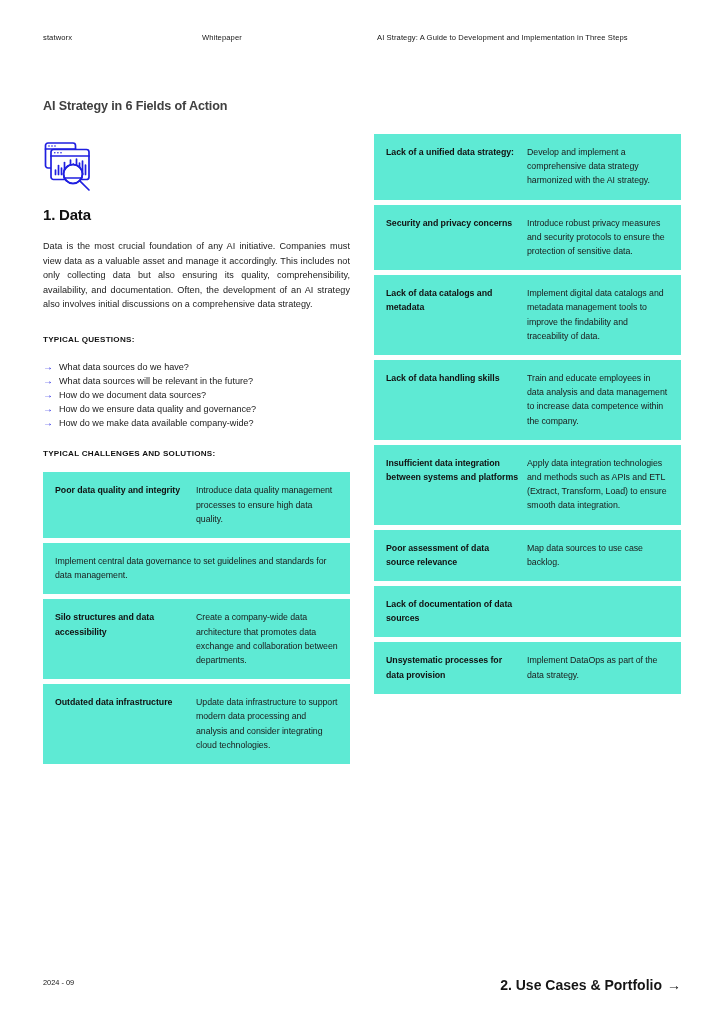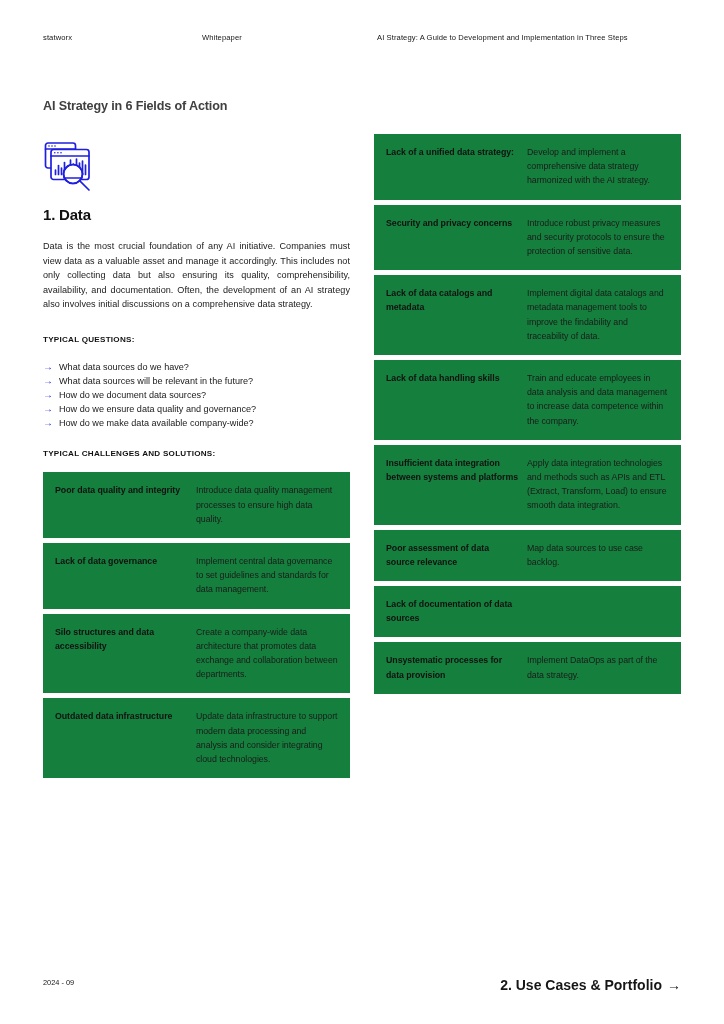--- a/index.html
+++ b/index.html
@@ -107,21 +107,21 @@
   }
 
   
   .ct-table {
     display: flex;
     flex-direction: column;
     gap: 5px;
   }
   .ct-row {
     display: flex;
-    background: #15803d;
+    background: #5eead4;
     padding: 11px 12px 12px 12px;
     box-sizing: border-box;
   }
   .ct-problem {
     flex: 0 0 141px;
     font-size: 8.8px;
     line-height: 14.2px;
     font-weight: bold;
     color: #111111;
     padding-right: 8px;
@@ -241,21 +241,20 @@
       </ul>
 
     <div class="label-caps" style="margin-top:19px;">TYPICAL CHALLENGES AND SOLUTIONS:</div>
 
     <div class="ct-table" id="table-left" style="margin-top:14px;">
         <div class="ct-row">
           <div class="ct-problem">Poor data quality and integrity</div>
           <div class="ct-solution">Introduce data quality management processes to ensure high data quality.</div>
         </div>
         <div class="ct-row">
-          <div class="ct-problem">Lack of data governance</div>
           <div class="ct-solution">Implement central data governance to set guidelines and standards for data management.</div>
         </div>
         <div class="ct-row">
           <div class="ct-problem">Silo structures and data accessibility</div>
           <div class="ct-solution">Create a company-wide data architecture that promotes data exchange and collaboration between departments.</div>
         </div>
         <div class="ct-row">
           <div class="ct-problem">Outdated data infrastructure</div>
           <div class="ct-solution">Update data infrastructure to support modern data processing and analysis and consider integrating cloud technologies.</div>
         </div>

